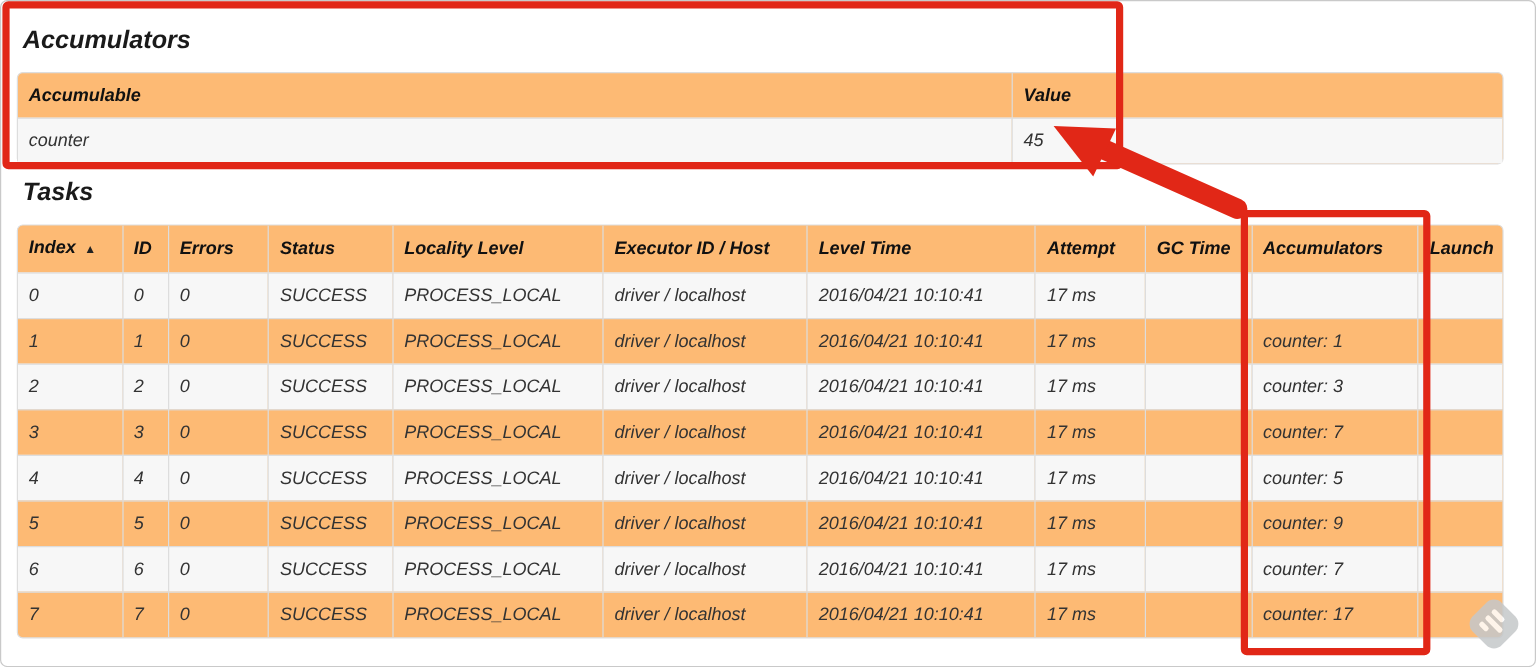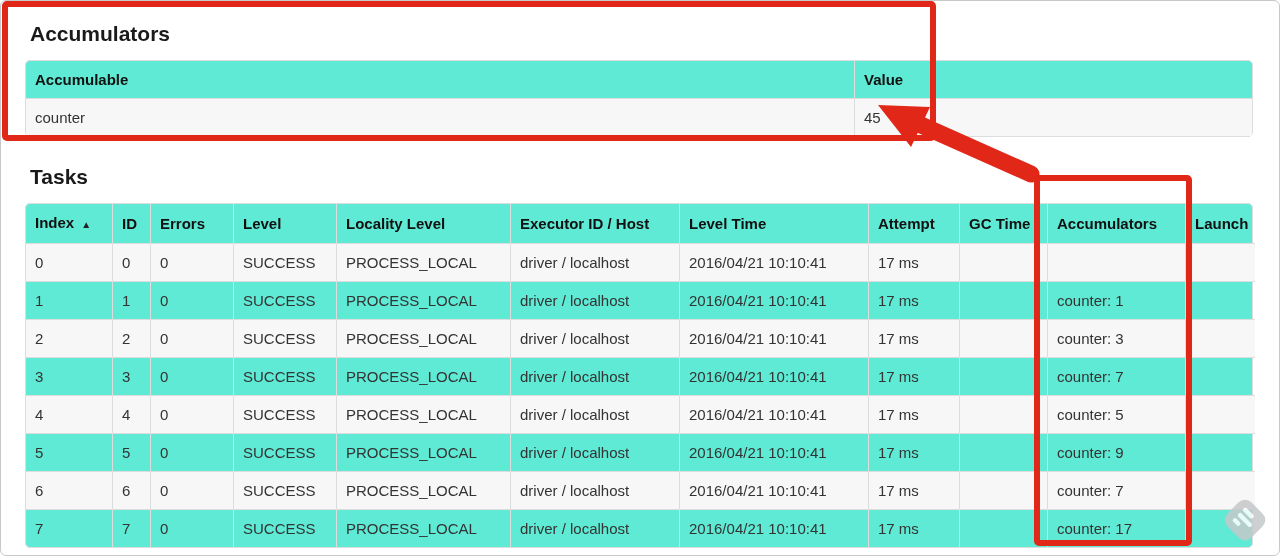--- a/index.html
+++ b/index.html
@@ -11,36 +11,37 @@
     overflow: hidden;
   }
   .page-frame {
     position: absolute; inset: 0;
     border: 1px solid #c9c9c9;
     border-radius: 6px;
     pointer-events: none;
   }
   .content {
     position: relative;
-    padding: 11px 27px 0 25px;
+    padding: 11px 27px 0 14px;
+    font-style: italic;
   }
   h2.section-heading {
     font-size: 21px;
     font-weight: bold;
     color: #1a1a1a;
     margin: 0 0 0 5px;
     line-height: 24px;
   }
   h2.spacer-top { margin-top: 11px; }
-  h2.tasks-heading { margin-top: 28px; }
+  h2.tasks-heading { margin-top: 12px; }
   .tbl-wrap {
     margin-top: 14px;
     border: 1px solid #ddd;
     border-radius: 5px;
-    background: #5eead4;
+    background: #fdba74;
   }
   table {
     width: 100%;
     border-collapse: separate;
     border-spacing: 0;
     table-layout: fixed;
     font-size: 15px;
   }
   th, td {
     text-align: left;
@@ -124,21 +125,21 @@
           <col class="c7">
           <col class="c8">
           <col class="c9">
           <col class="c10">
       </colgroup>
       <thead>
         <tr>
           <th><span>Index</span><span class="sort-icon">▲</span></th>
           <th>ID</th>
           <th>Errors</th>
-          <th>Level</th>
+          <th>Status</th>
           <th>Locality Level</th>
           <th>Executor ID / Host</th>
           <th>Level Time</th>
           <th>Attempt</th>
           <th>GC Time</th>
           <th>Accumulators</th>
           <th>Launch</th>
         </tr>
       </thead>
       <tbody>

